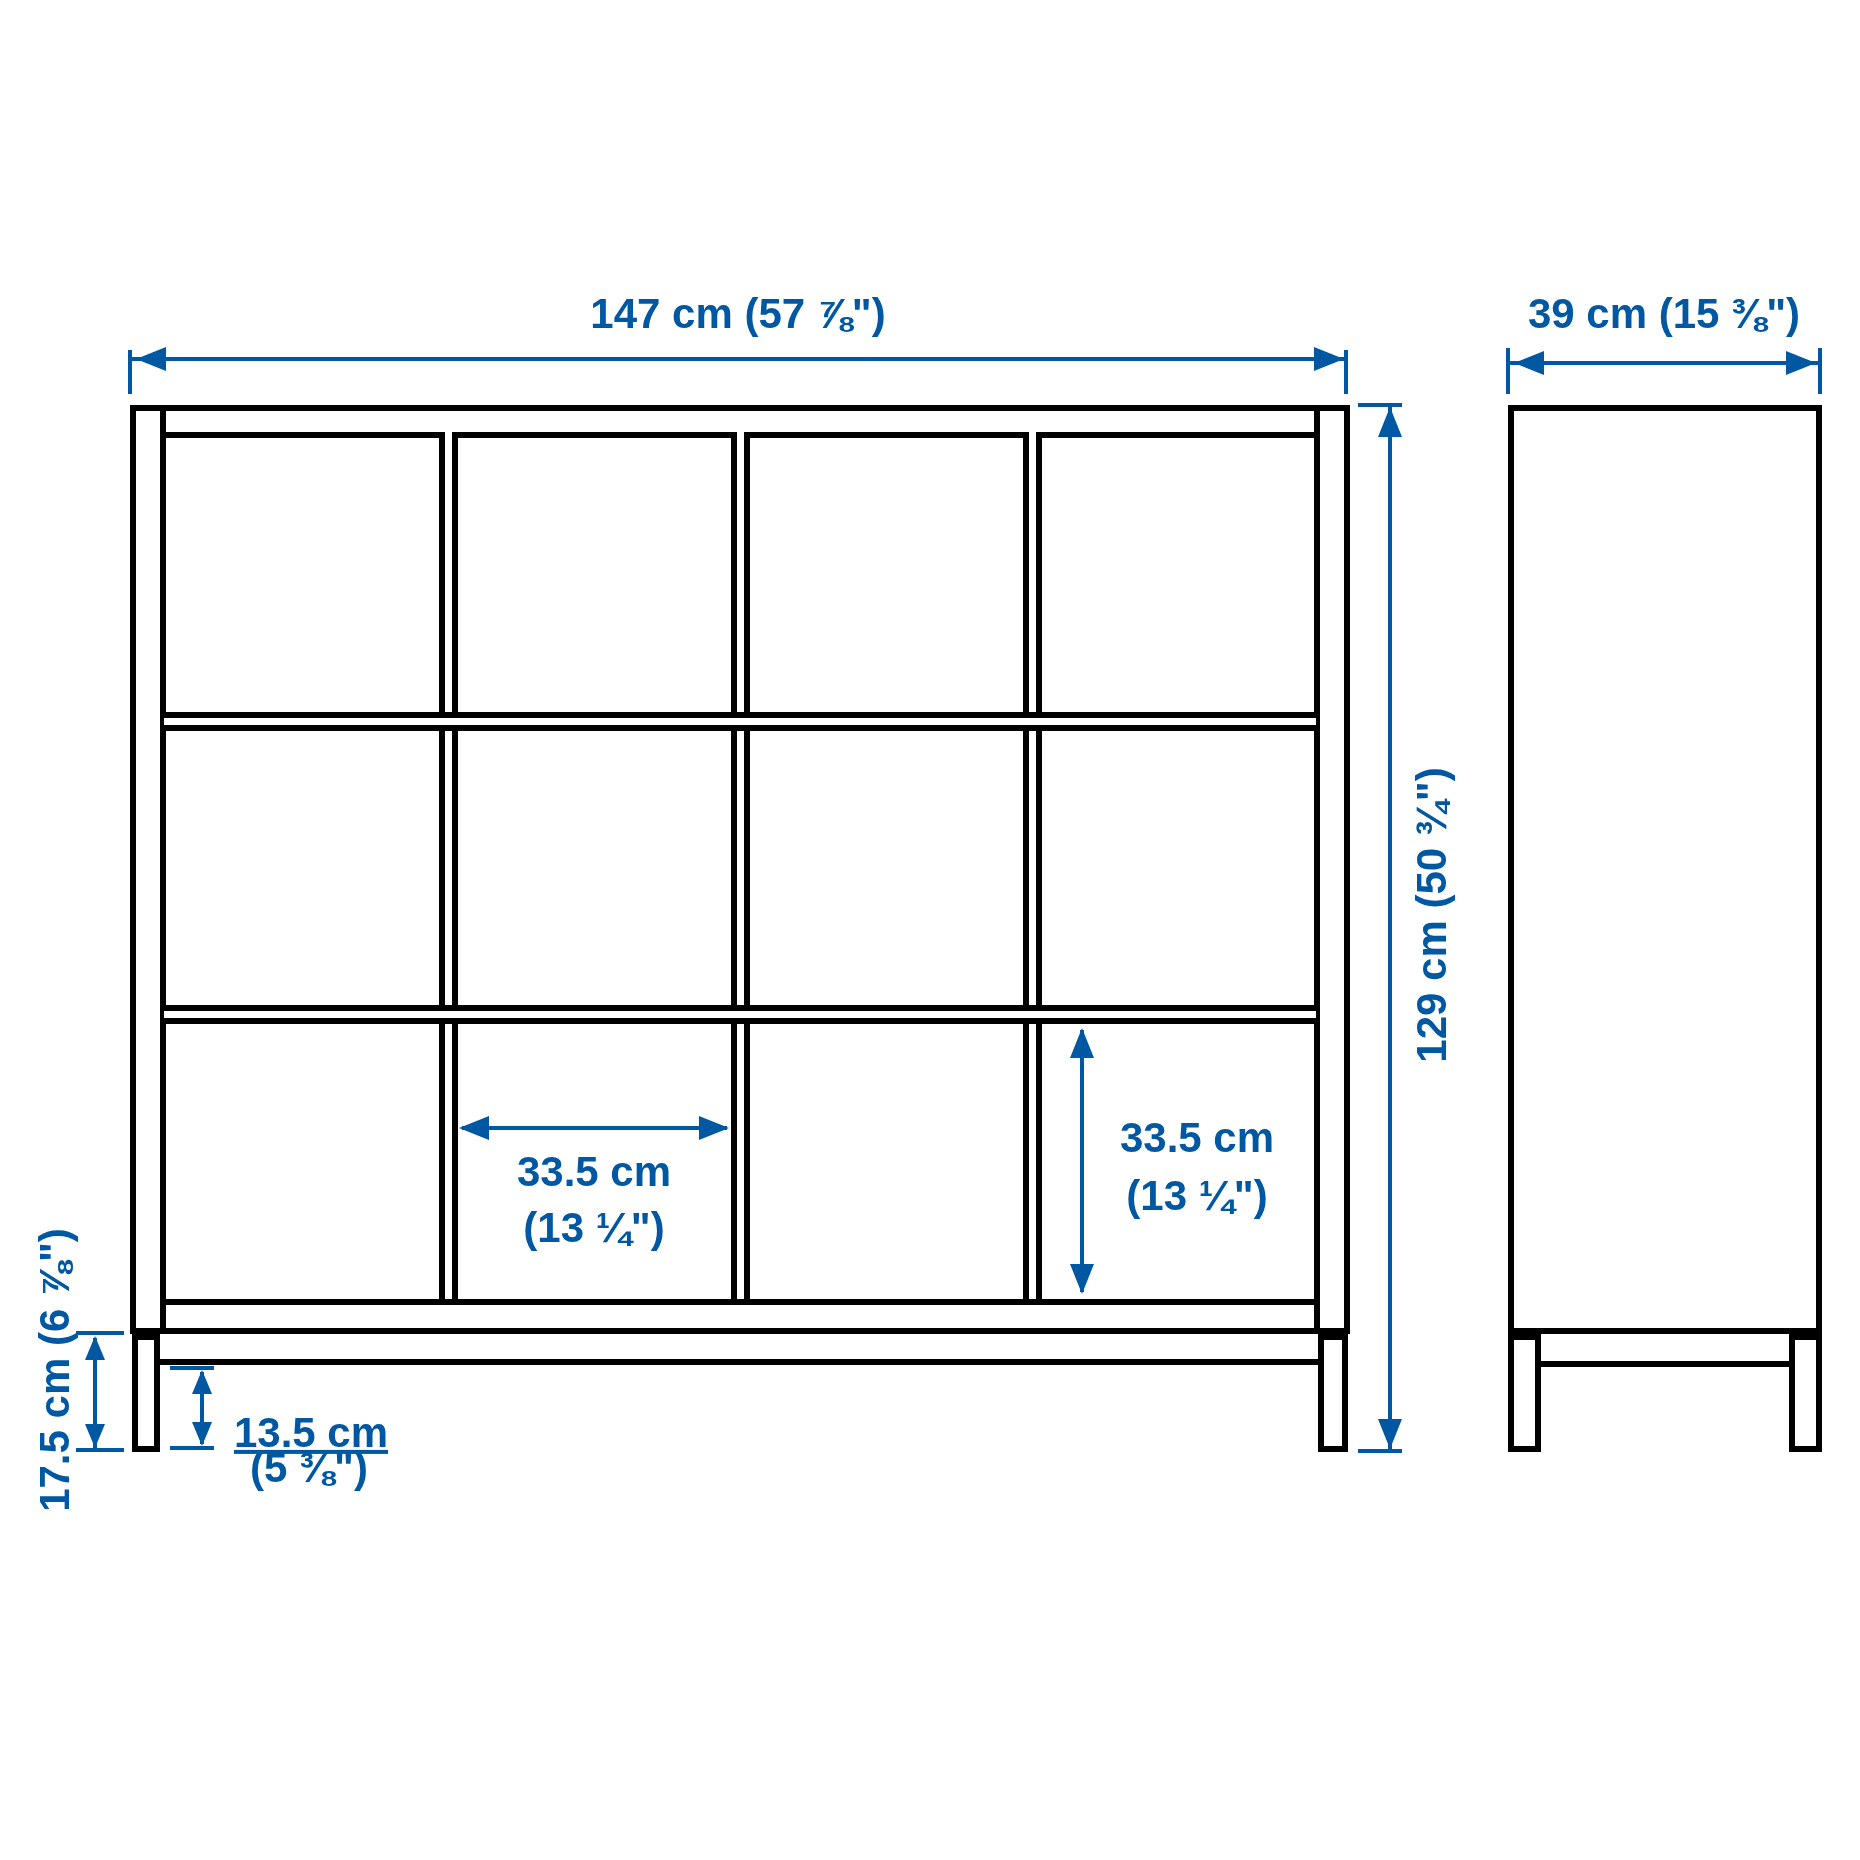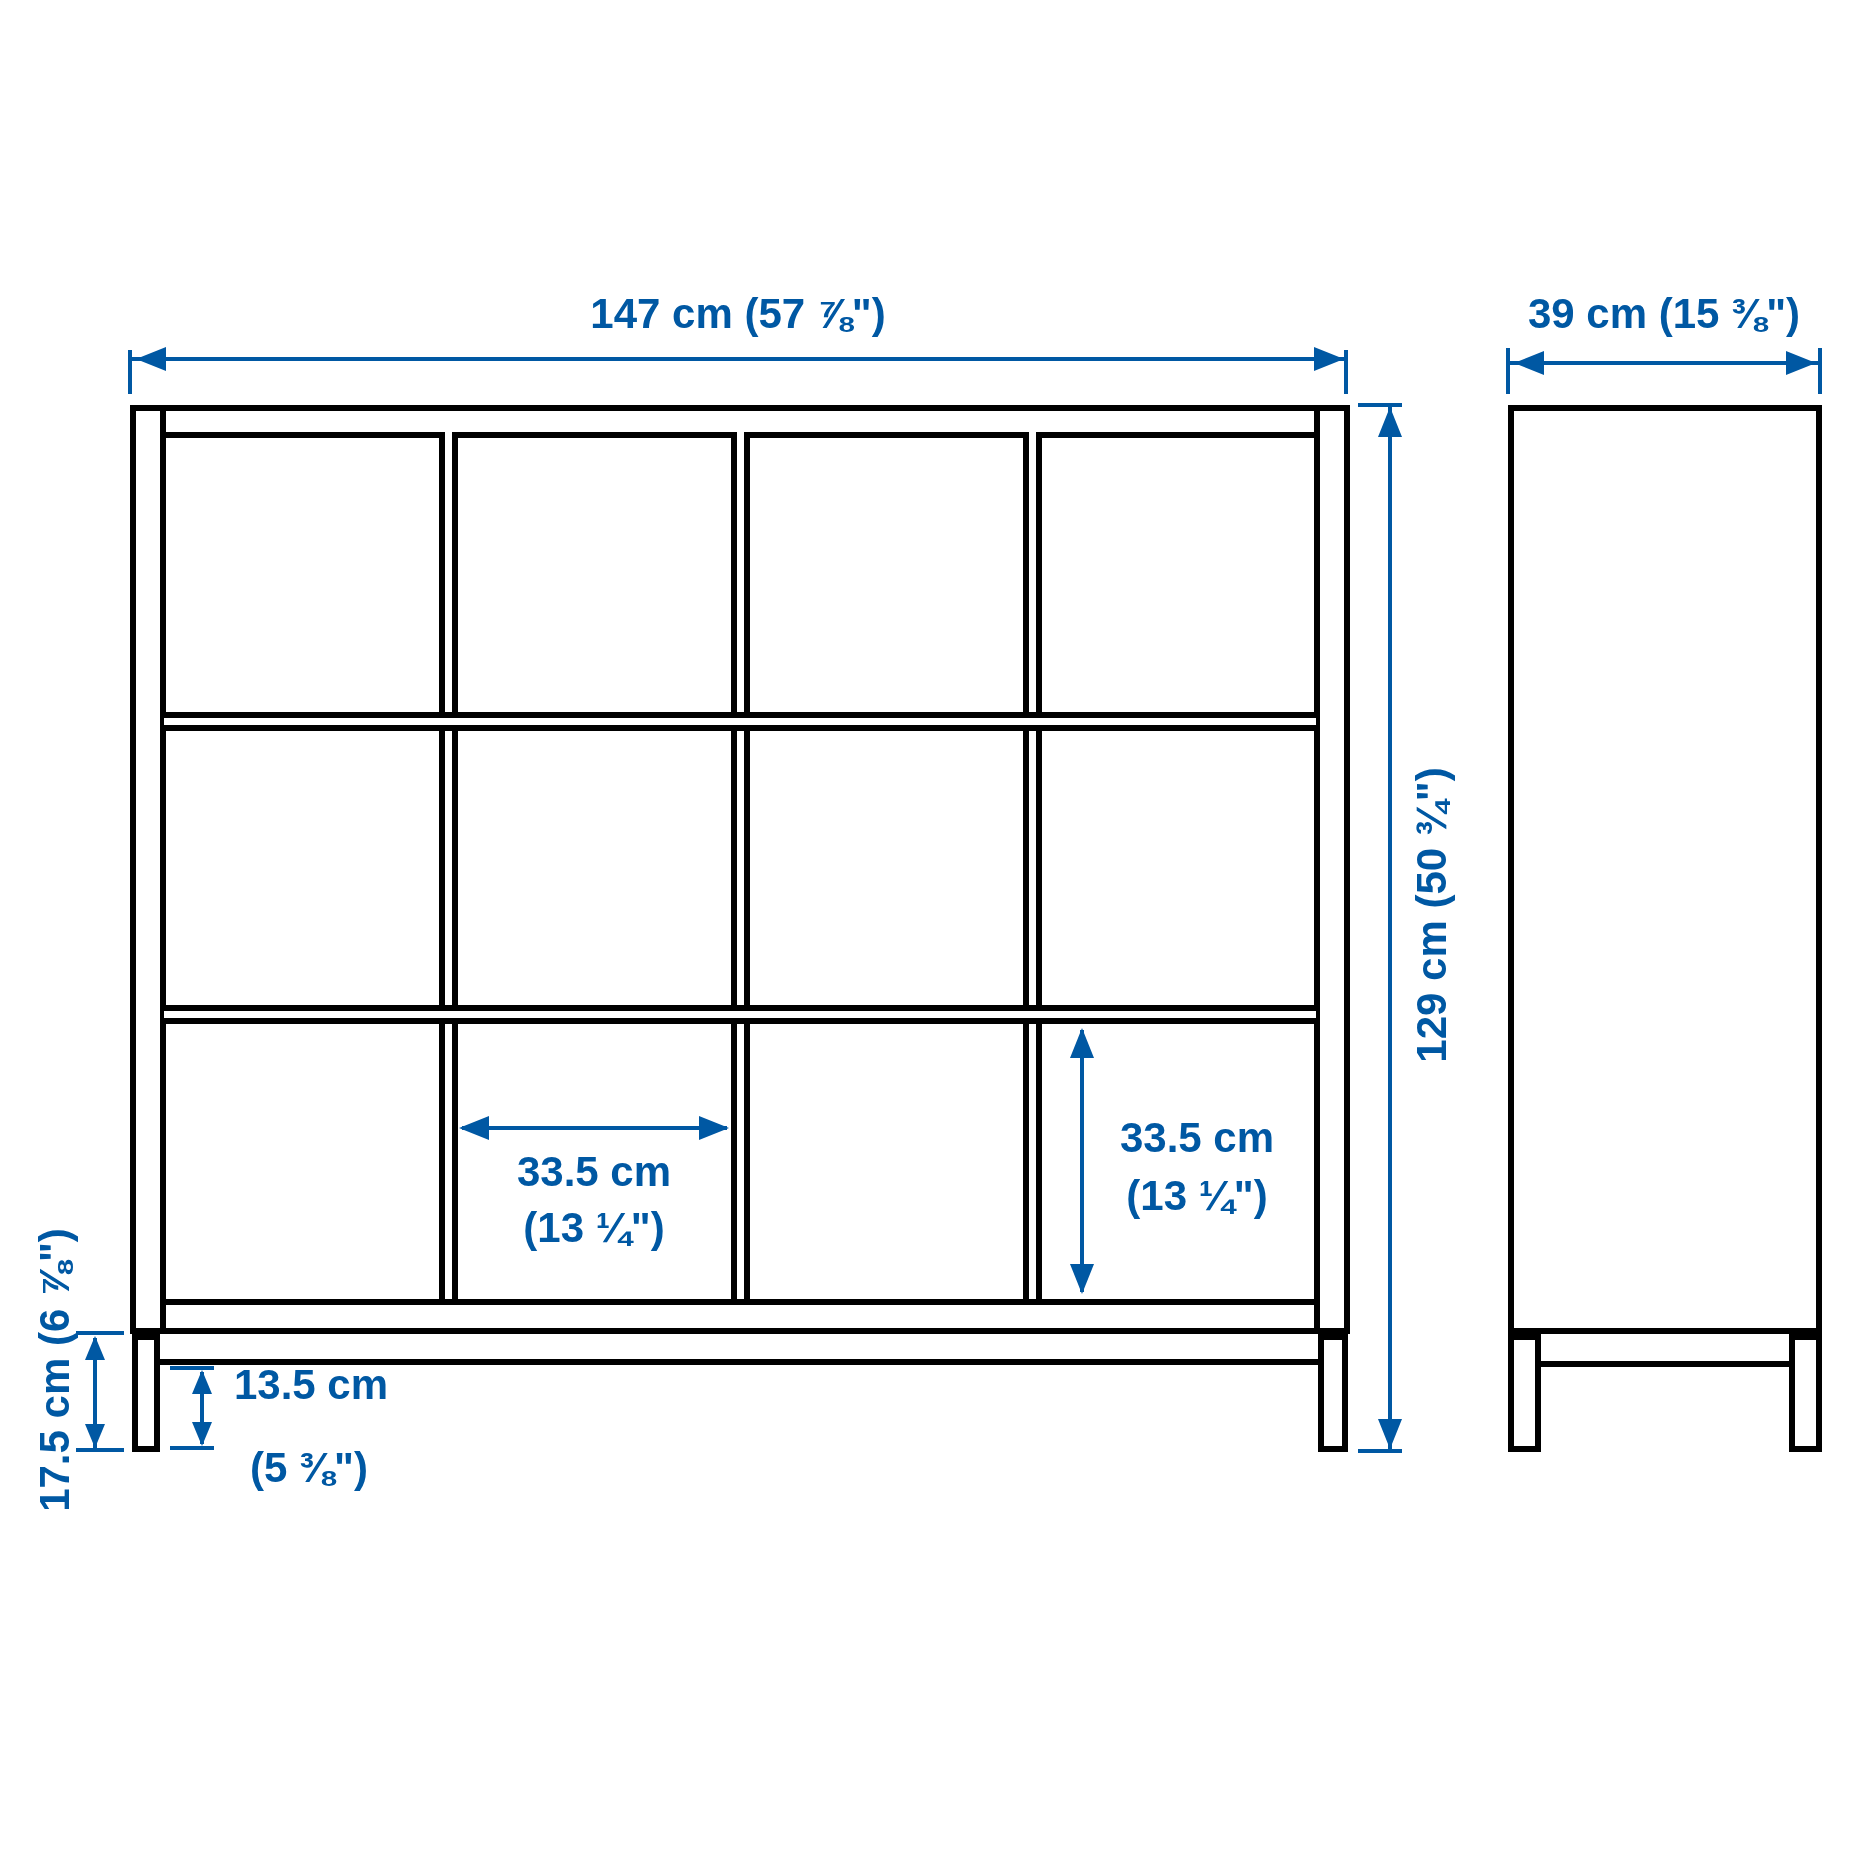--- a/index.html
+++ b/index.html
@@ -111,17 +111,17 @@
     <div class="ah down sm" style="left:85px;top:1424px;"></div>
     <div class="lbl rot" style="left:55px;top:1370px;">17.5 cm (6 ⅞")</div>
   </div>
 
   <div class="grp">
     <div class="tick" style="left:170px;top:1366px;width:44px;height:4px;"></div>
     <div class="tick" style="left:170px;top:1446px;width:44px;height:4px;"></div>
     <div class="dline" style="left:200px;top:1372px;width:4px;height:72px;"></div>
     <div class="ah up sm" style="left:192px;top:1370px;"></div>
     <div class="ah down sm" style="left:192px;top:1422px;"></div>
-    <div class="lbl" style="left:311px;top:1385px;">13.5 cm</div>
+    <div class="lbl" style="left:311px;top:1433px;text-decoration:underline;">13.5 cm</div>
     <div class="lbl" style="left:309px;top:1468px;">(5 ⅜")</div>
   </div>
 
 </div>
 
 </body></html>

